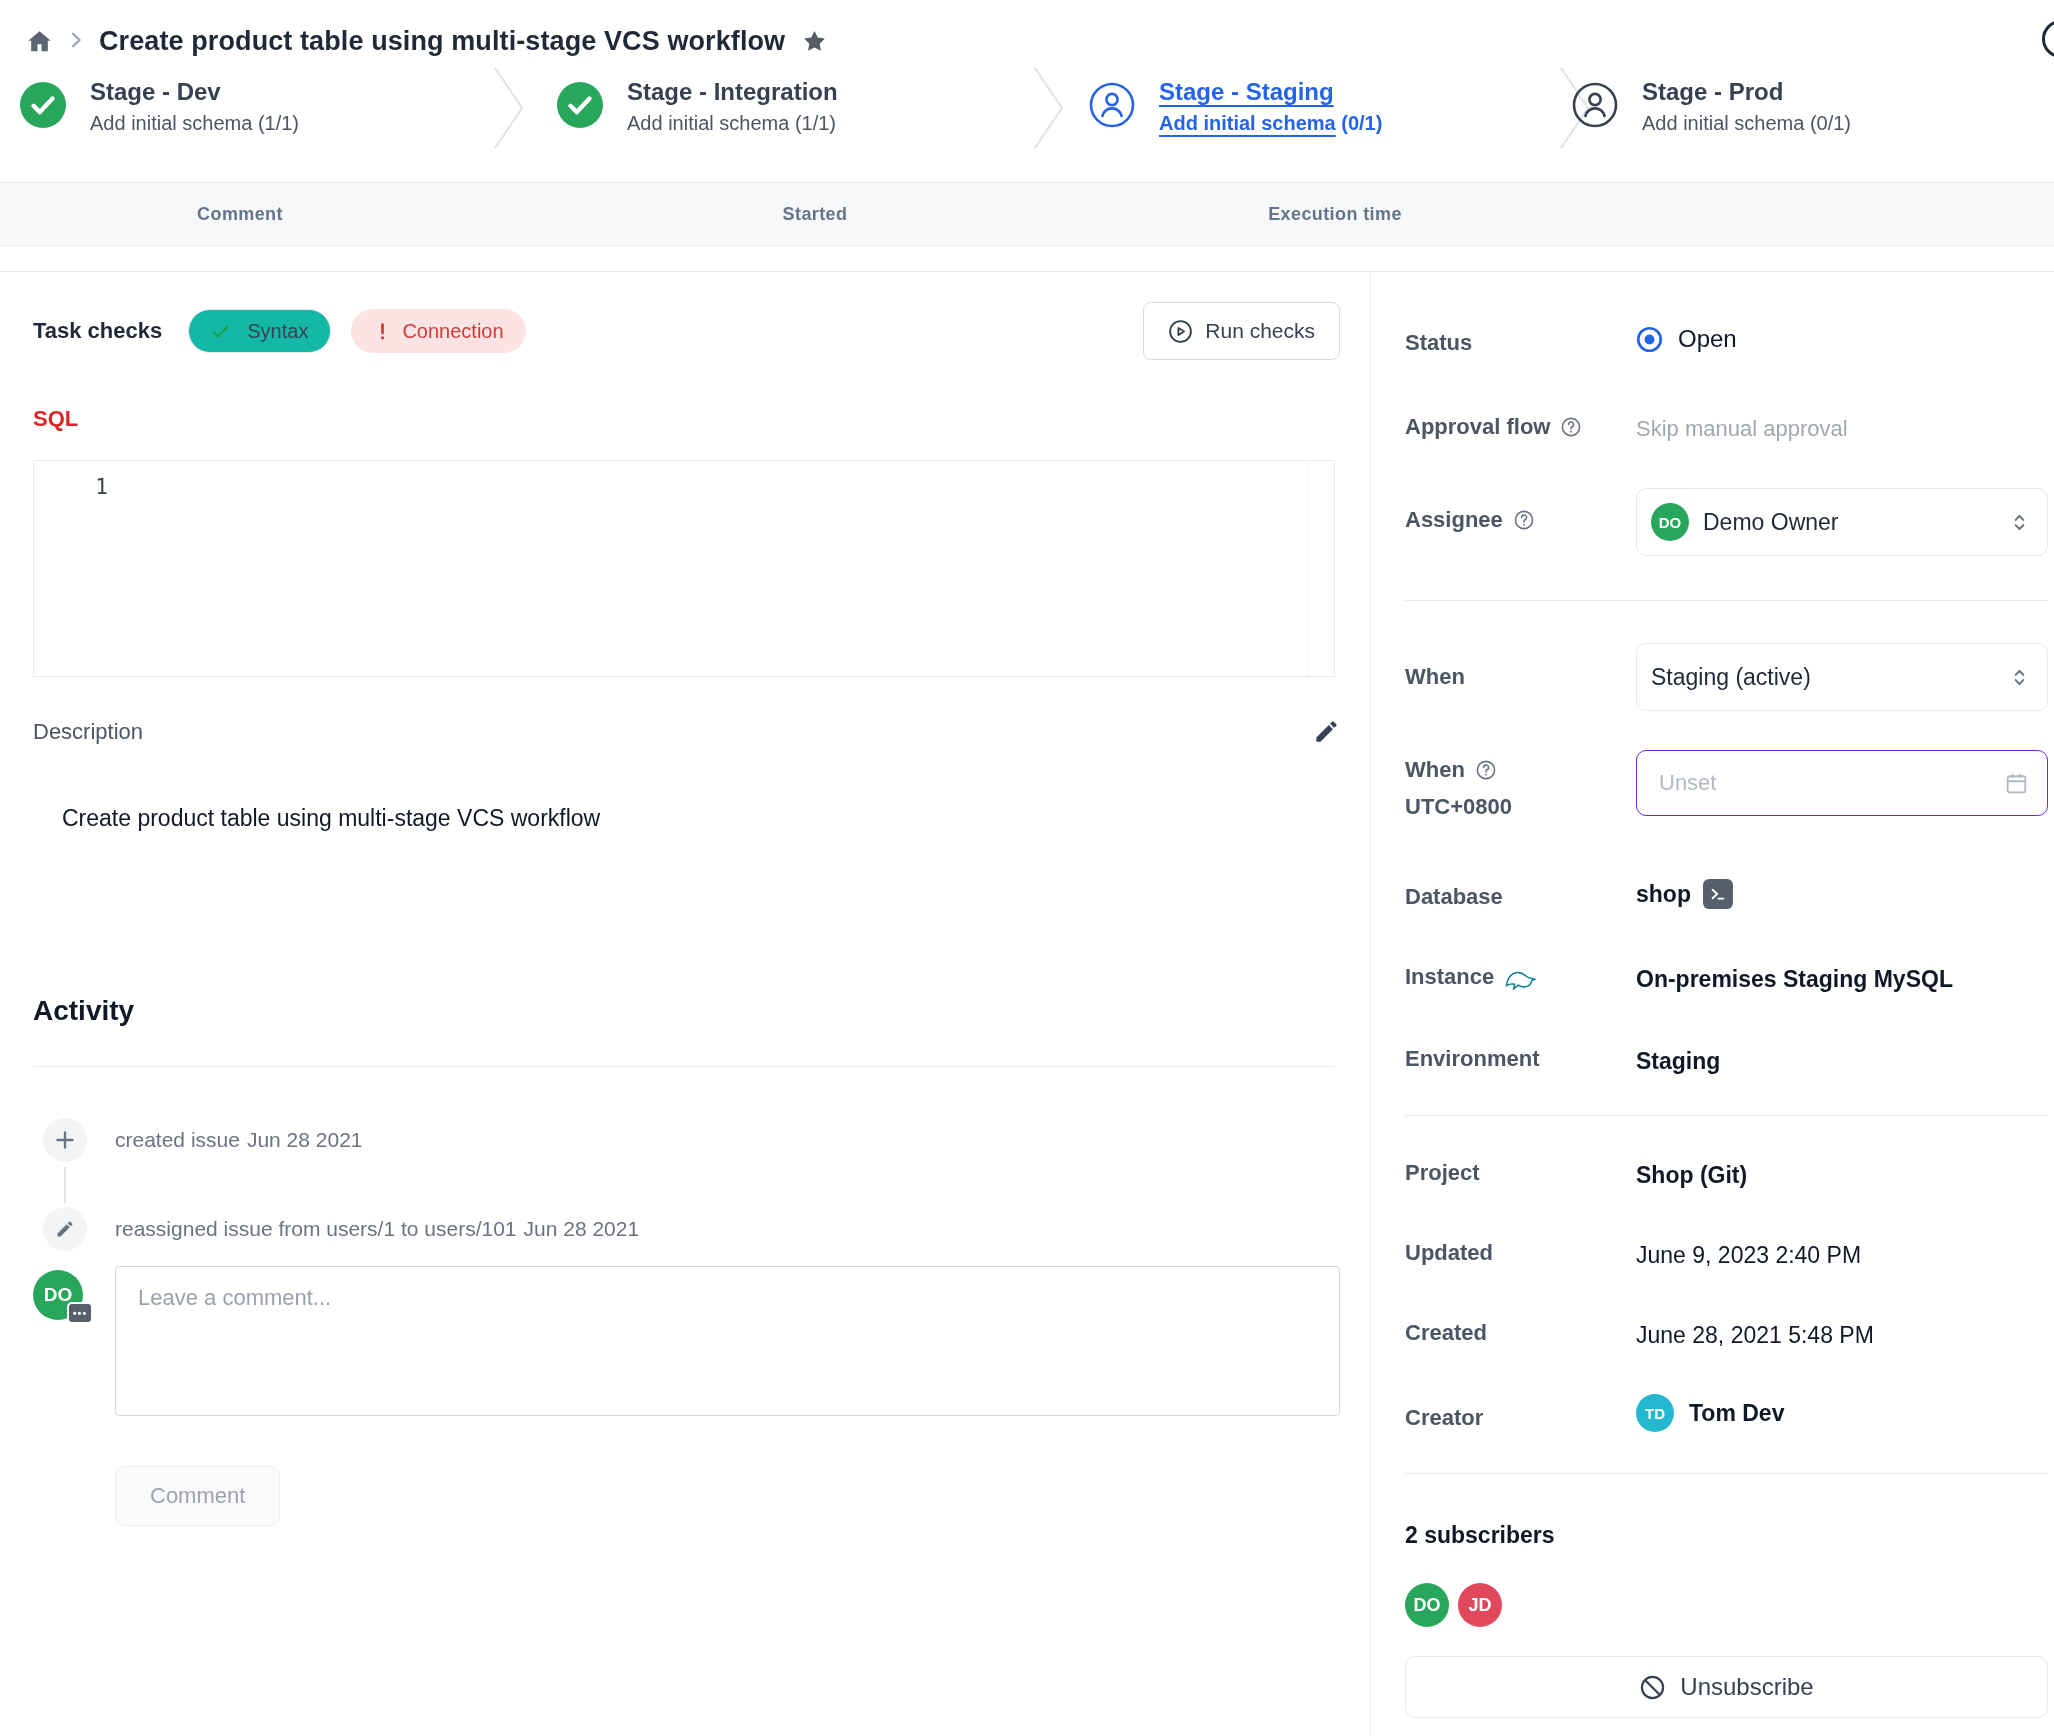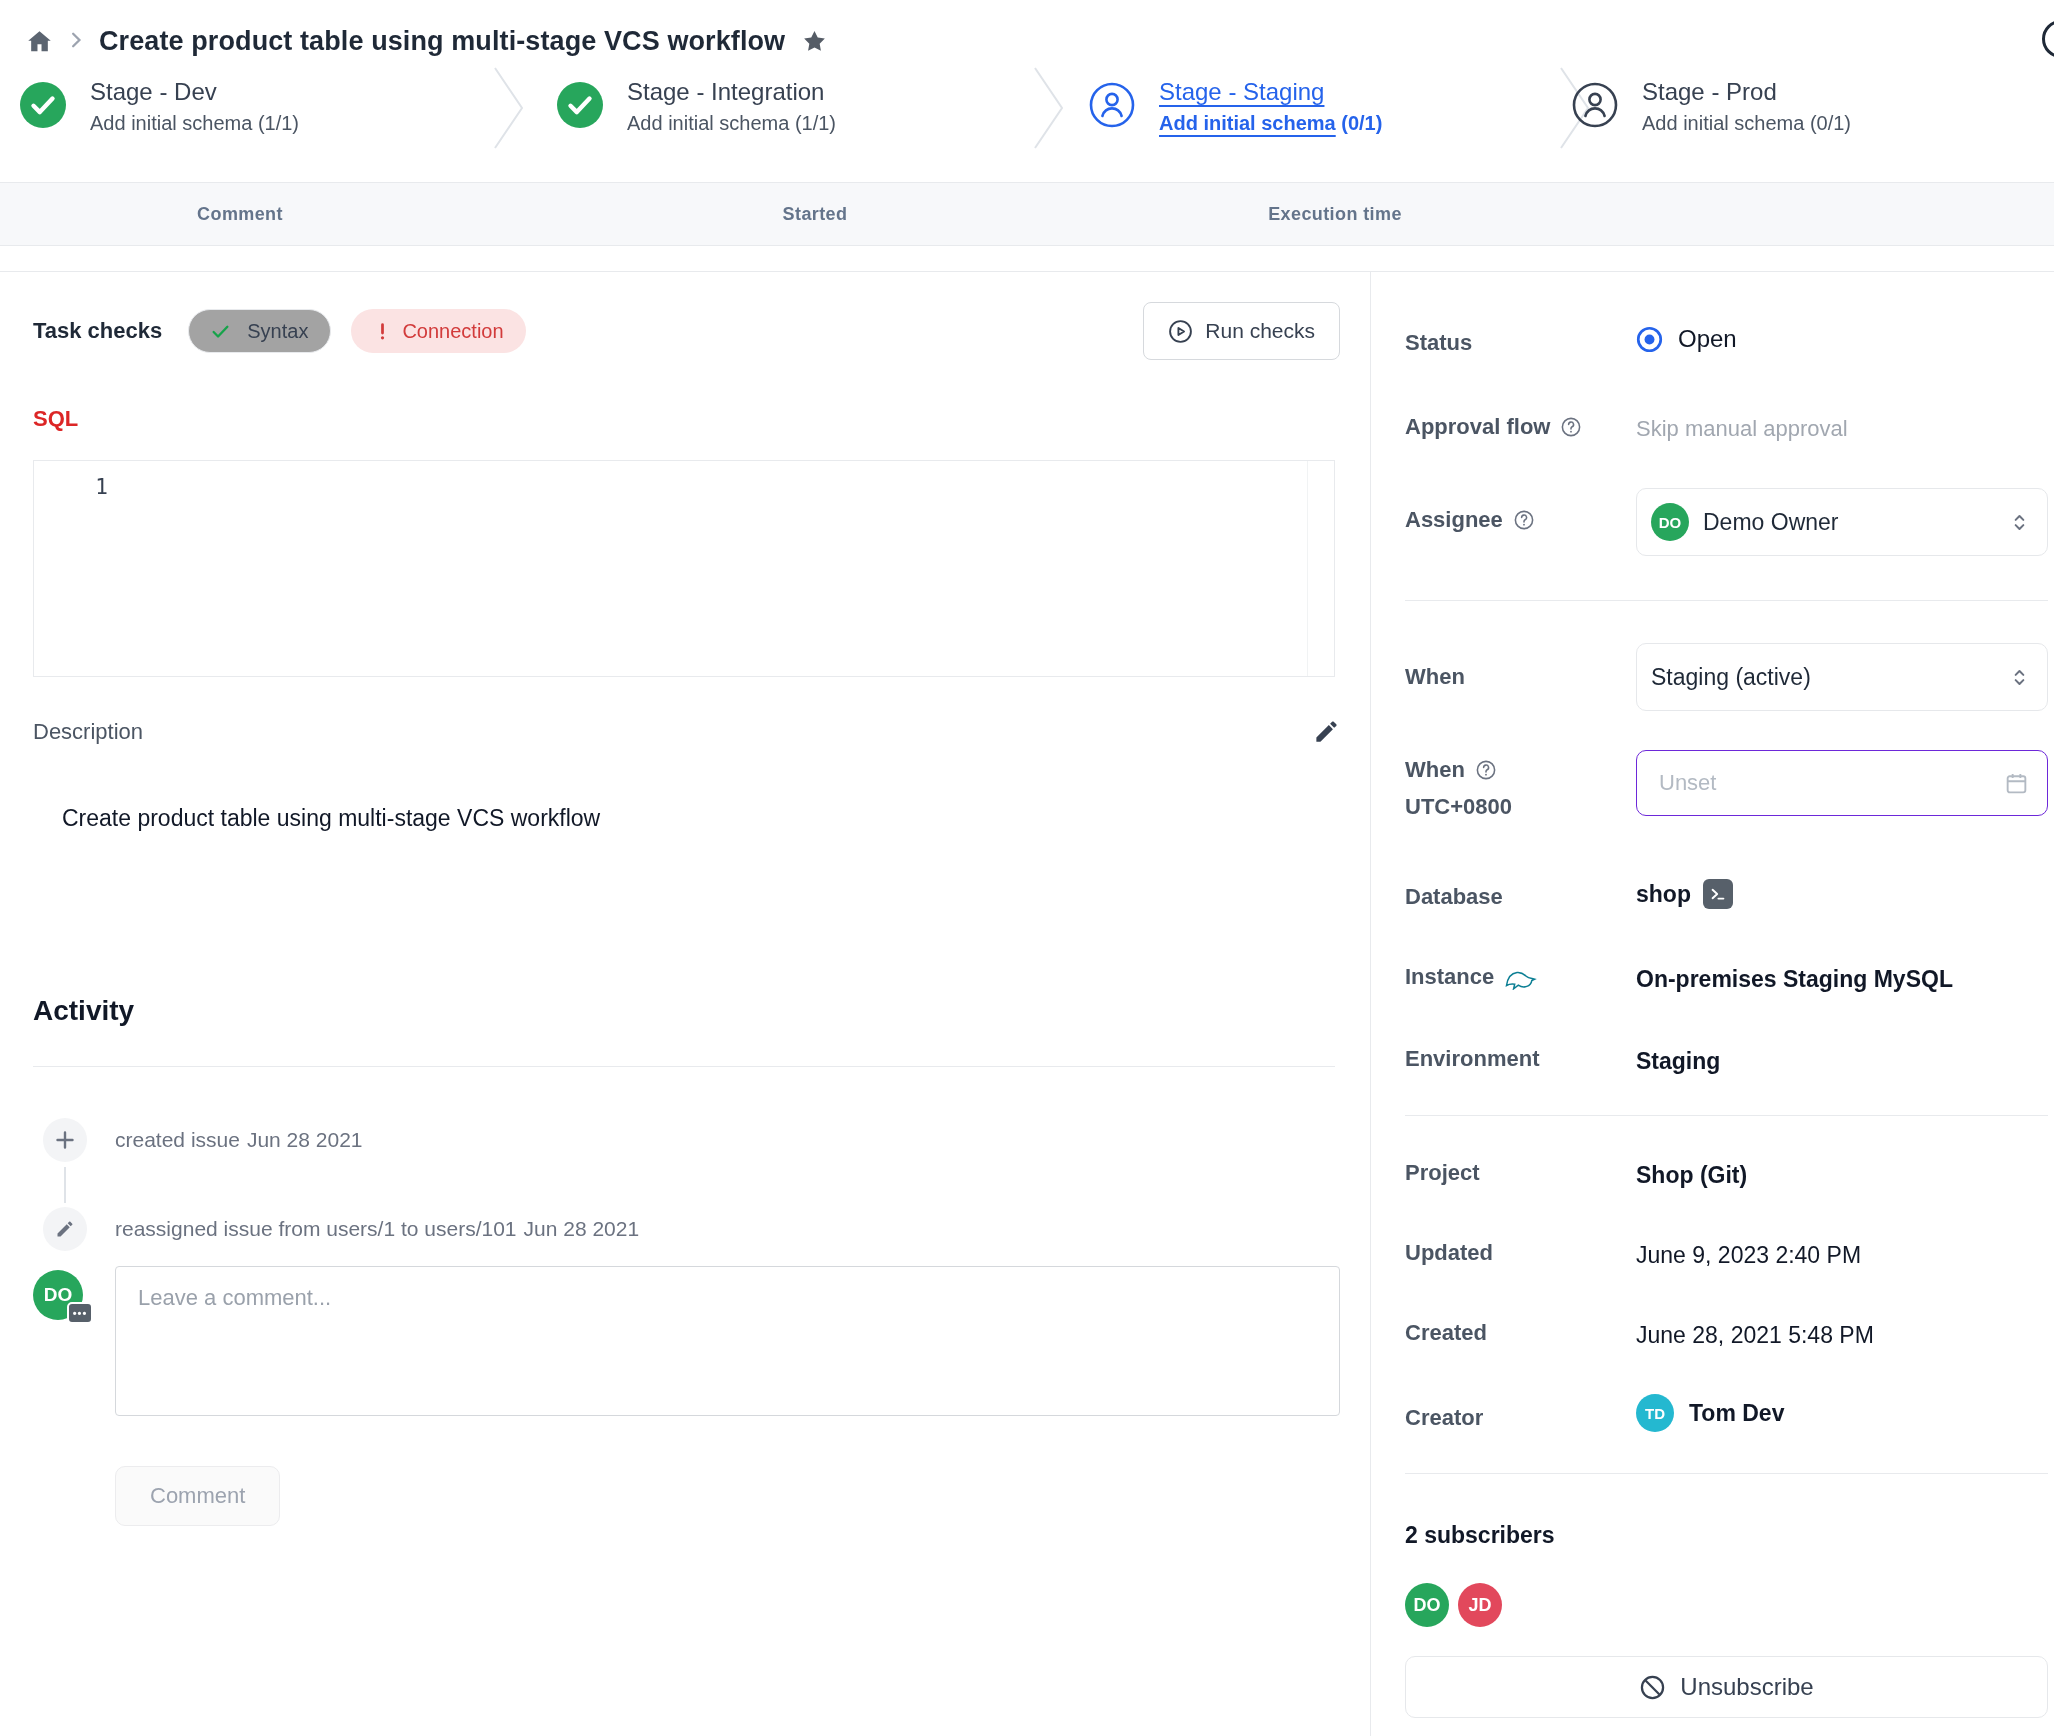--- a/index.html
+++ b/index.html
@@ -23,40 +23,40 @@
   .flex{display:flex;align-items:center;}
 
   
   .breadcrumb{top:26px;left:26px;gap:16px;}
   .crumb-title{font-size:27px;font-weight:600;color:#1f2937;letter-spacing:.1px;}
   .topright-circle{left:2042px;top:20px;width:38px;height:38px;border:3px solid #1f2937;border-radius:50%;}
 
   
   .stage{top:80px;display:flex;align-items:center;gap:24px;}
   .stage-text{display:flex;flex-direction:column;gap:9px;}
-  .stage-title{font-size:24px;font-weight:400;color:var(--gray700);line-height:1;}
+  .stage-title{font-size:24px;font-weight:700;color:var(--gray700);line-height:1;}
   .stage-sub{font-size:20px;color:var(--gray600);line-height:1;}
   .stage.active .stage-title{color:var(--accent-blue);text-decoration:underline;text-underline-offset:5px;}
   .stage.active .stage-sub{color:var(--accent-blue);font-weight:600;}
   .stage.active .stage-sub .task-name{text-decoration:underline;text-underline-offset:5px;}
   .sep{top:66px;}
 
   
   .thead{top:182px;left:0;width:2054px;height:64px;background:#f7f8fa;
          border-top:1px solid var(--border);border-bottom:1px solid var(--border);}
   .thead span{position:absolute;top:0;line-height:62px;transform:translateX(-50%);
               font-size:18px;font-weight:600;color:#64748b;letter-spacing:.4px;}
   .rule-h{left:0;top:271px;width:2054px;height:1px;background:var(--border);}
   .rule-v{left:1370px;top:272px;width:1px;height:1464px;background:var(--border);}
 
   
   .taskchecks{top:302px;left:33px;width:1307px;gap:20px;}
   .tc-label{font-size:22px;font-weight:600;color:#1f2937;margin-right:6px;}
   .pill{height:44px;border-radius:22px;padding:0 22px;display:flex;align-items:center;gap:10px;font-size:20px;}
-  .pill-success{background:#a3a3a3;border:1px solid var(--border);color:var(--gray700);gap:17px;}
+  .pill-success{background:#14b8a6;border:1px solid var(--border);color:var(--gray700);gap:17px;}
   .pill-error{background:var(--error-bg);color:var(--error-red);}
   .btn-run{margin-left:auto;height:58px;padding:0 24px;border:1px solid #d6d9dd;border-radius:8px;
            background:#fff;display:flex;align-items:center;gap:12px;font-size:21px;color:var(--gray700);cursor:pointer;}
 
   
   .sql-label{top:406px;left:33px;font-size:22px;font-weight:600;color:#dc2626;}
   .sql-editor{top:460px;left:33px;width:1302px;height:217px;border:1px solid var(--border);background:#fff;}
   .sql-gutter{position:absolute;left:0;top:14px;width:74px;text-align:right;
               font-family:"DejaVu Sans Mono","Liberation Mono",monospace;font-size:21px;color:var(--gray700);}
   .sql-miniline{position:absolute;right:26px;top:0;bottom:0;border-left:1px solid #f1f3f4;}

